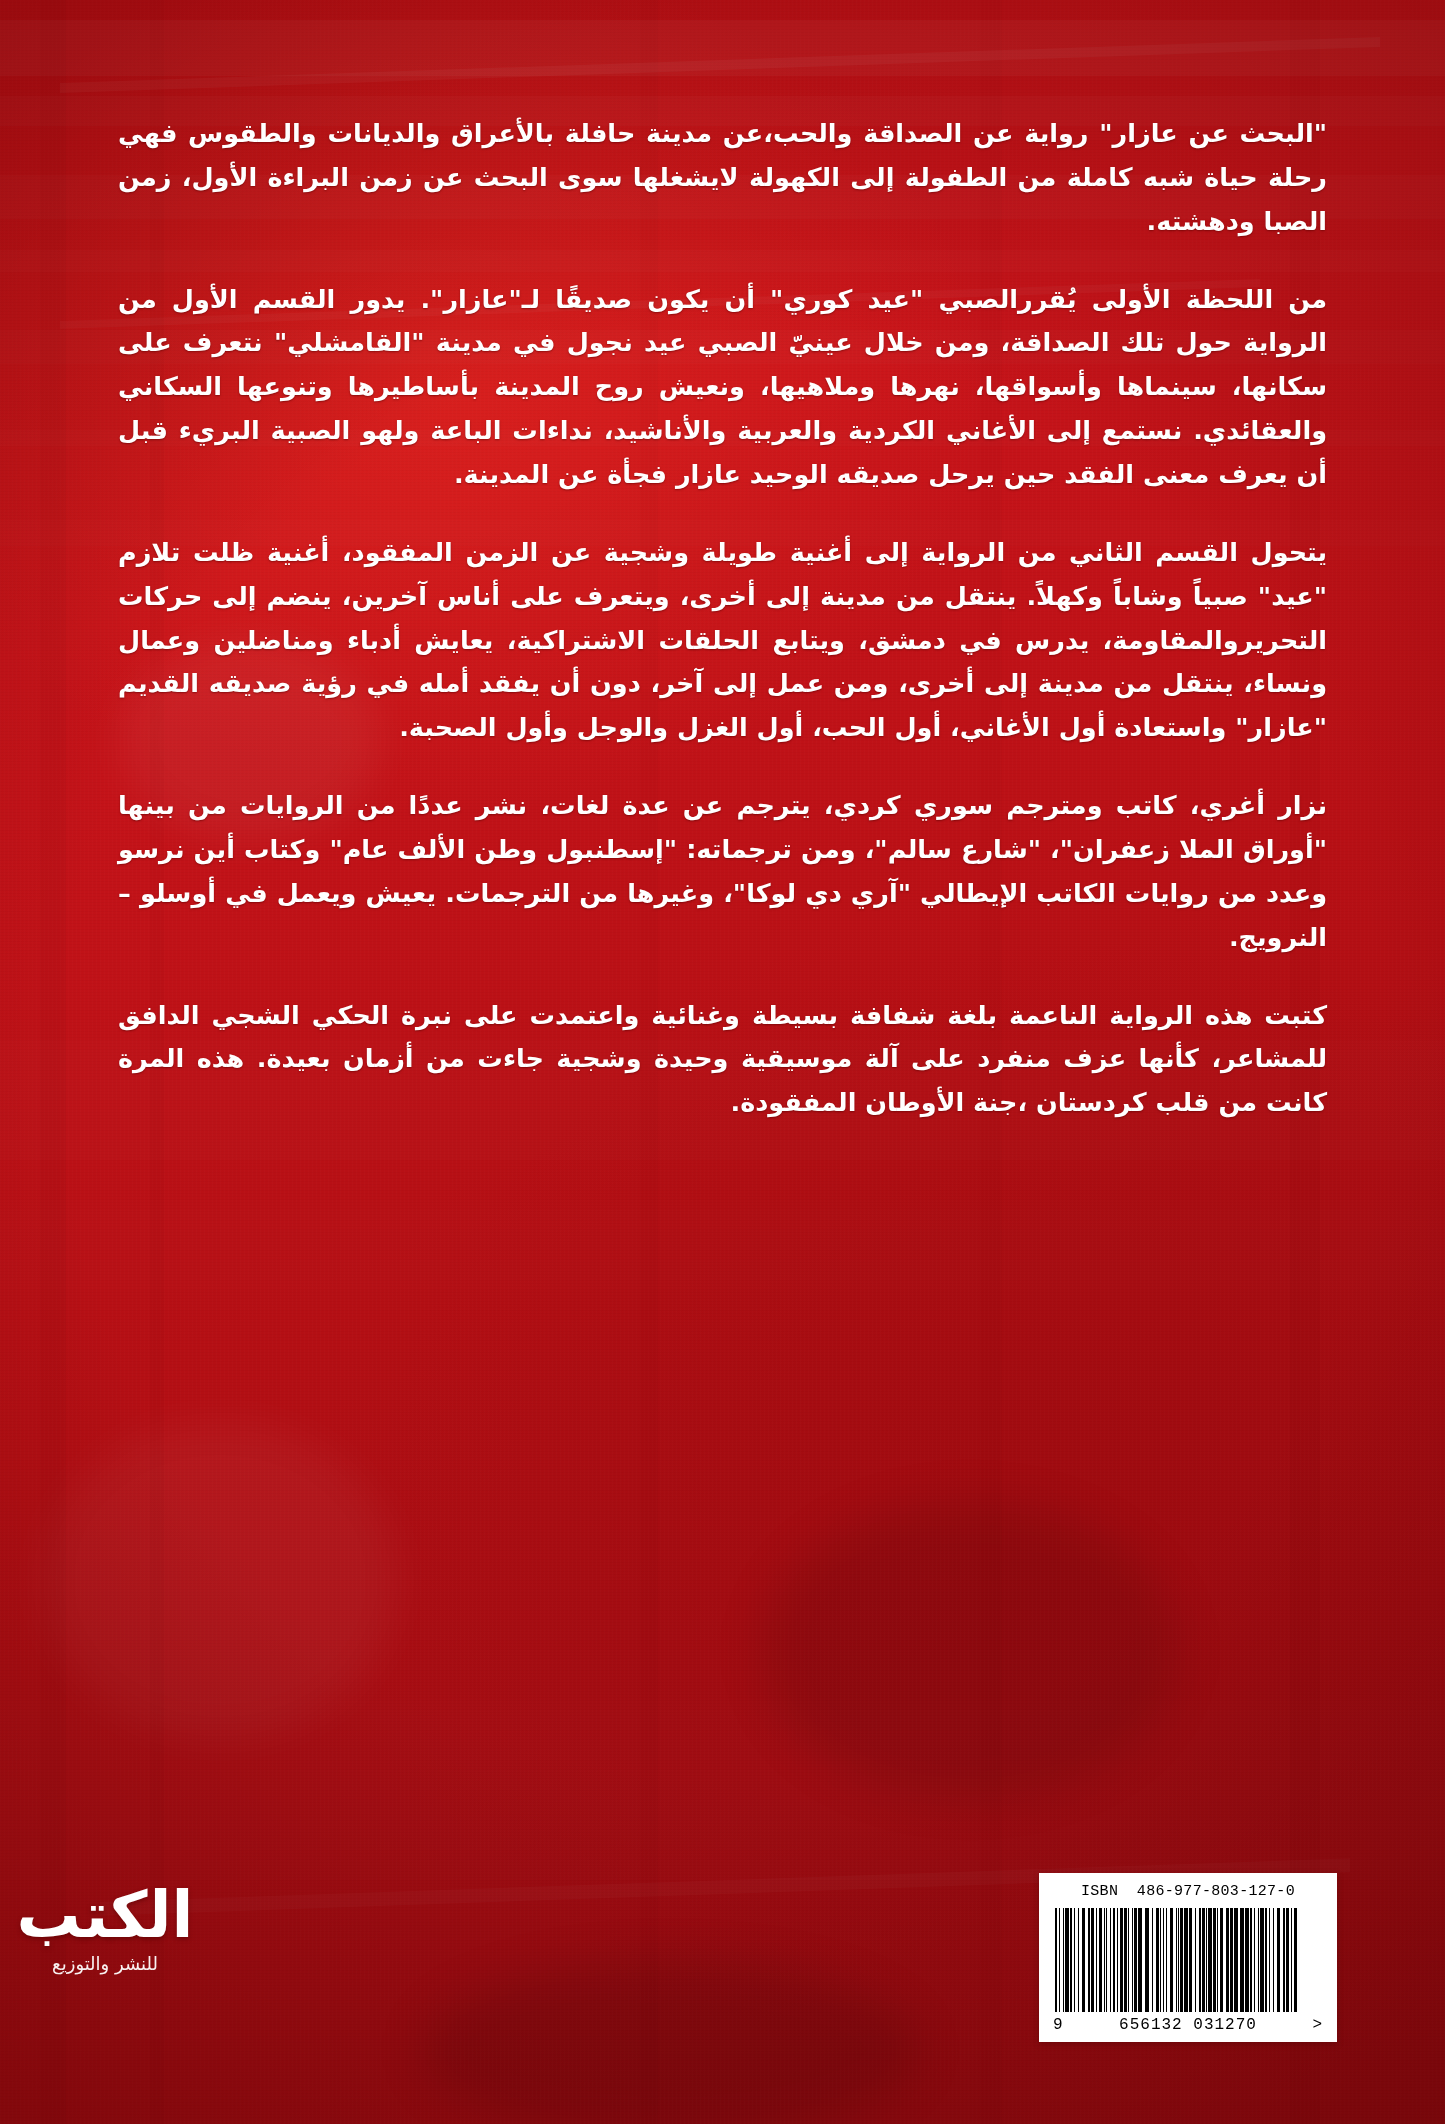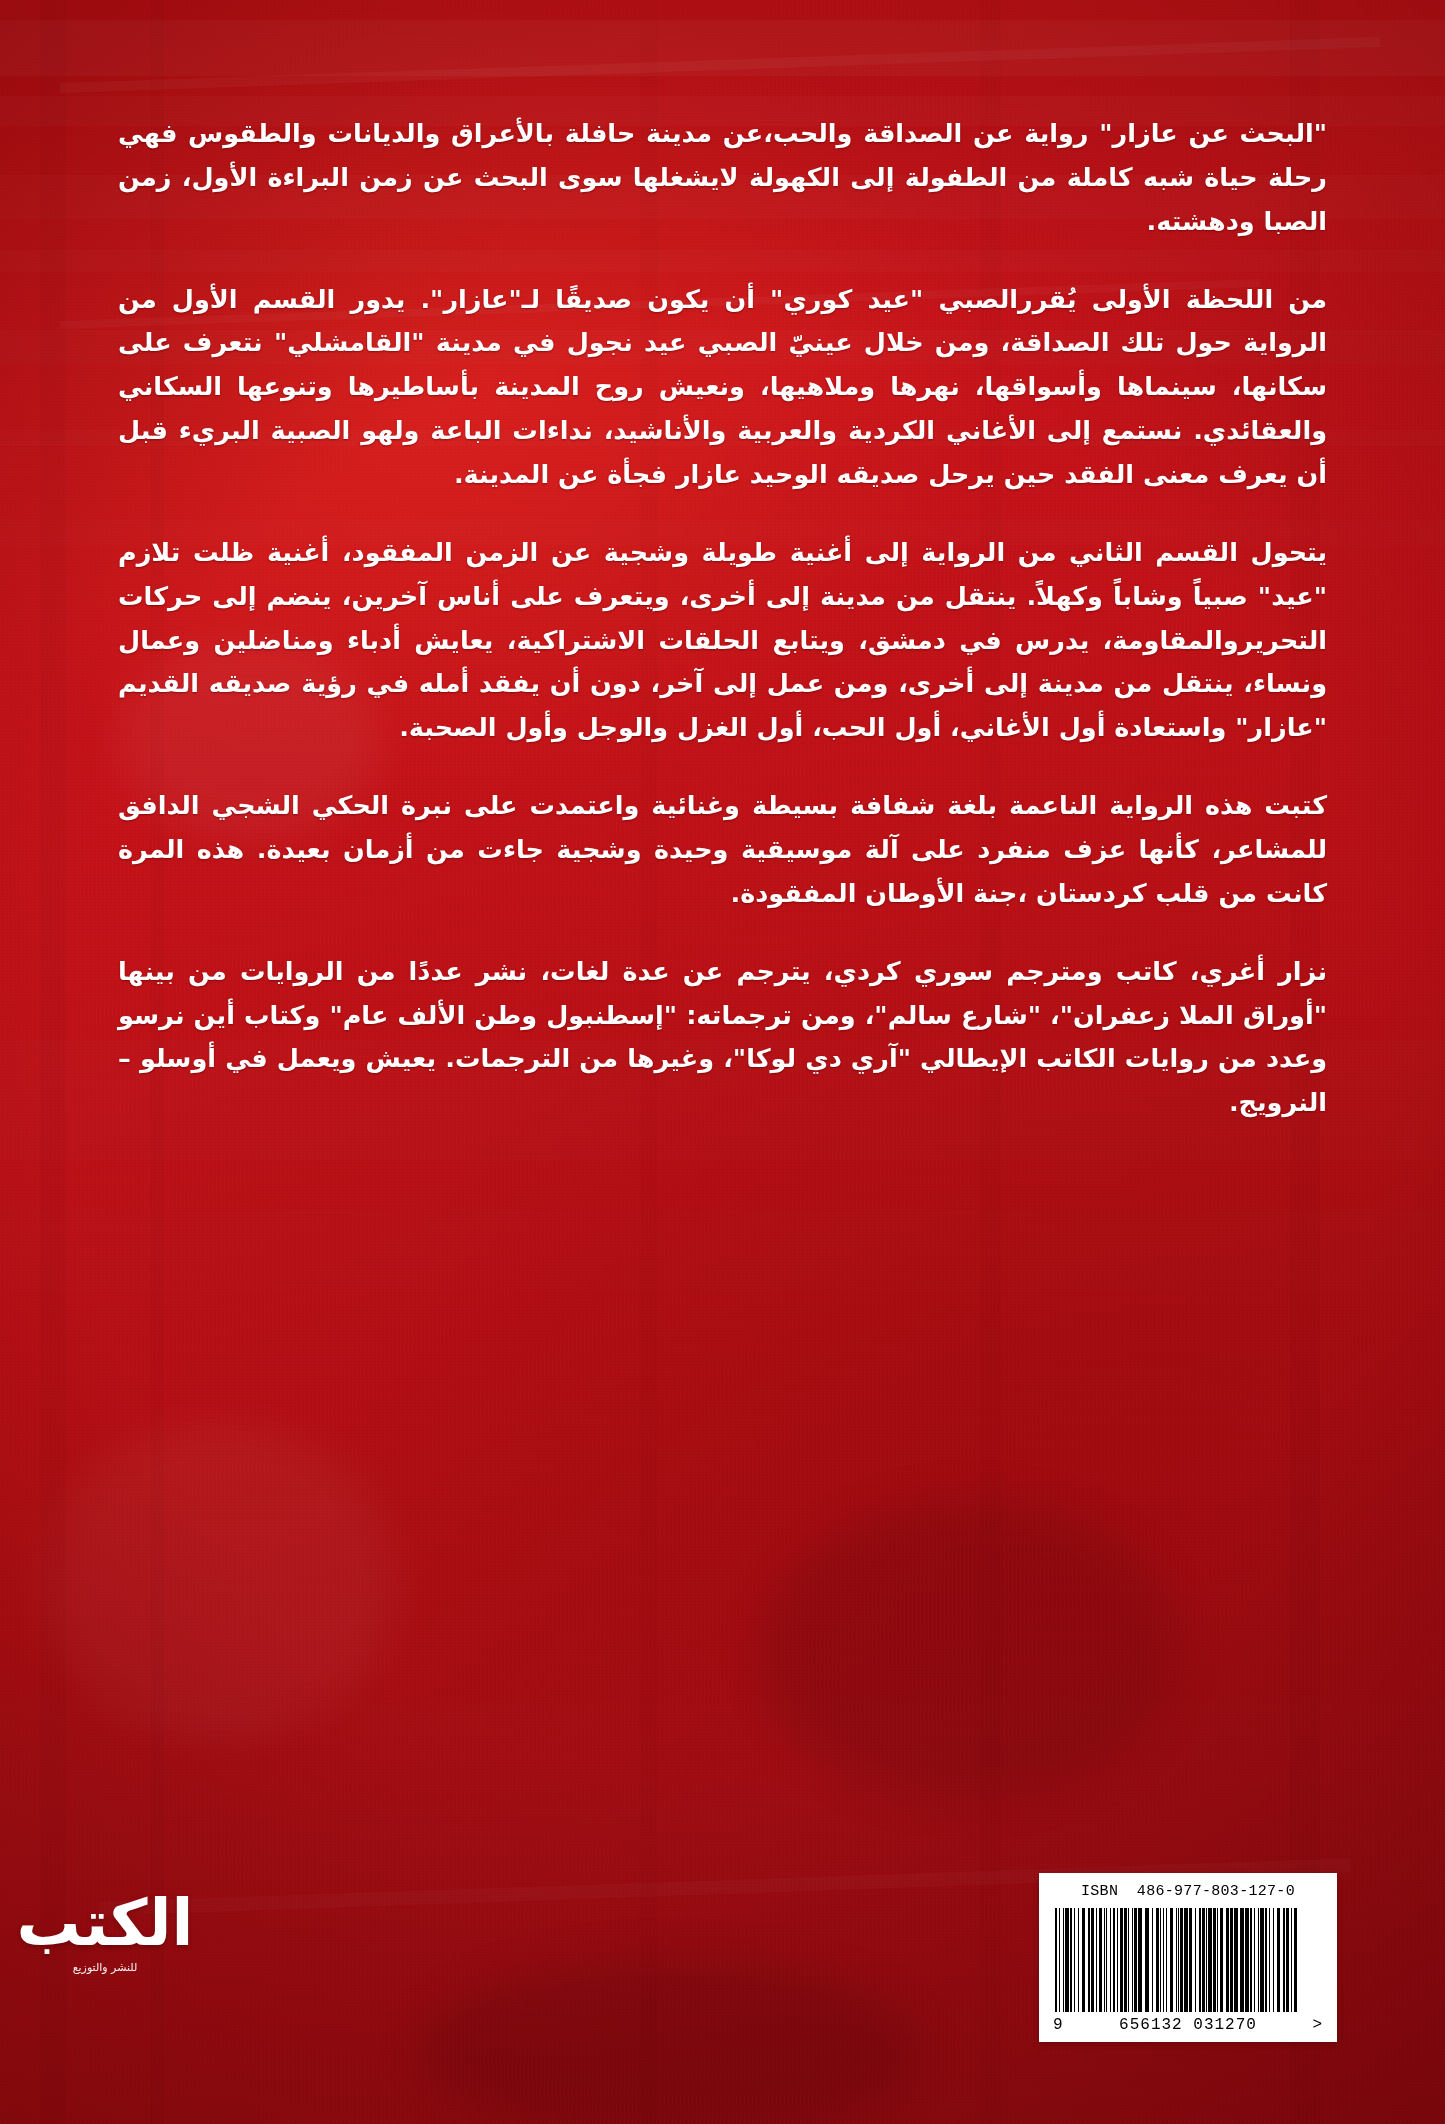--- a/index.html
+++ b/index.html
@@ -94,21 +94,21 @@
   .logo .mark {
     font-family: "DejaVu Sans", "Liberation Sans", sans-serif;
     font-size: 64px;
     font-weight: 700;
     letter-spacing: -2px;
     line-height: 1;
     text-shadow: 0 2px 4px rgba(80,0,0,0.5);
   }
   .logo .sub {
     margin-top: 6px;
-    font-size: 11px;
+    font-size: 18px;
     letter-spacing: 1px;
     opacity: .95;
   }
 
   
   .barcode-box {
     position: absolute;
     right: 108px;
     bottom: 82px;
     width: 298px;
@@ -181,22 +181,22 @@
     <div class="blob" style="left:420px;top:1960px;width:500px;height:180px;background:rgba(0,0,0,0.12);"></div>
   </div>
 
   <div class="grain"></div>
   <div class="vignette"></div>
 
   <div class="content">
     <p class="blurb">"البحث عن عازار" رواية عن الصداقة والحب،عن مدينة حافلة بالأعراق والديانات والطقوس فهي رحلة حياة شبه كاملة من الطفولة إلى الكهولة لايشغلها سوى البحث عن زمن البراءة الأول، زمن الصبا ودهشته.</p>
     <p class="blurb">من اللحظة الأولى يُقررالصبي "عيد كوري" أن يكون صديقًا لـ"عازار". يدور القسم الأول من الرواية حول تلك الصداقة، ومن خلال عينيّ الصبي عيد نجول في مدينة "القامشلي" نتعرف على سكانها، سينماها وأسواقها، نهرها وملاهيها، ونعيش روح المدينة بأساطيرها وتنوعها السكاني والعقائدي. نستمع إلى الأغاني الكردية والعربية والأناشيد، نداءات الباعة ولهو الصبية البريء قبل أن يعرف معنى الفقد حين يرحل صديقه الوحيد عازار فجأة عن المدينة.</p>
     <p class="blurb">يتحول القسم الثاني من الرواية إلى أغنية طويلة وشجية عن الزمن المفقود، أغنية ظلت تلازم "عيد" صبياً وشاباً وكهلاً. ينتقل من مدينة إلى أخرى، ويتعرف على أناس آخرين، ينضم إلى حركات التحريروالمقاومة، يدرس في دمشق، ويتابع الحلقات الاشتراكية، يعايش أدباء ومناضلين وعمال ونساء، ينتقل من مدينة إلى أخرى، ومن عمل إلى آخر، دون أن يفقد أمله في رؤية صديقه القديم "عازار" واستعادة أول الأغاني، أول الحب، أول الغزل والوجل وأول الصحبة.</p>
+    <p class="blurb">نزار أغري، كاتب ومترجم سوري كردي، يترجم عن عدة لغات، نشر عددًا من الروايات من بينها "أوراق الملا زعفران"، "شارع سالم"، ومن ترجماته: "إسطنبول وطن الألف عام" وكتاب أين نرسو وعدد من روايات الكاتب الإيطالي "آري دي لوكا"، وغيرها من الترجمات. يعيش ويعمل في أوسلو – النرويج.</p>
     <p class="blurb">كتبت هذه الرواية الناعمة بلغة شفافة بسيطة وغنائية واعتمدت على نبرة الحكي الشجي الدافق للمشاعر، كأنها عزف منفرد على آلة موسيقية وحيدة وشجية جاءت من أزمان بعيدة. هذه المرة كانت من قلب كردستان ،جنة الأوطان المفقودة.</p>
-    <p class="blurb">نزار أغري، كاتب ومترجم سوري كردي، يترجم عن عدة لغات، نشر عددًا من الروايات من بينها "أوراق الملا زعفران"، "شارع سالم"، ومن ترجماته: "إسطنبول وطن الألف عام" وكتاب أين نرسو وعدد من روايات الكاتب الإيطالي "آري دي لوكا"، وغيرها من الترجمات. يعيش ويعمل في أوسلو – النرويج.</p>
   </div>
 
   <div class="logo-wrap">
     <div class="logo">
       <div class="mark">الكتب</div>
       <div class="sub">للنشر والتوزيع</div>
     </div>
   </div>
 
   <div class="barcode-box">

